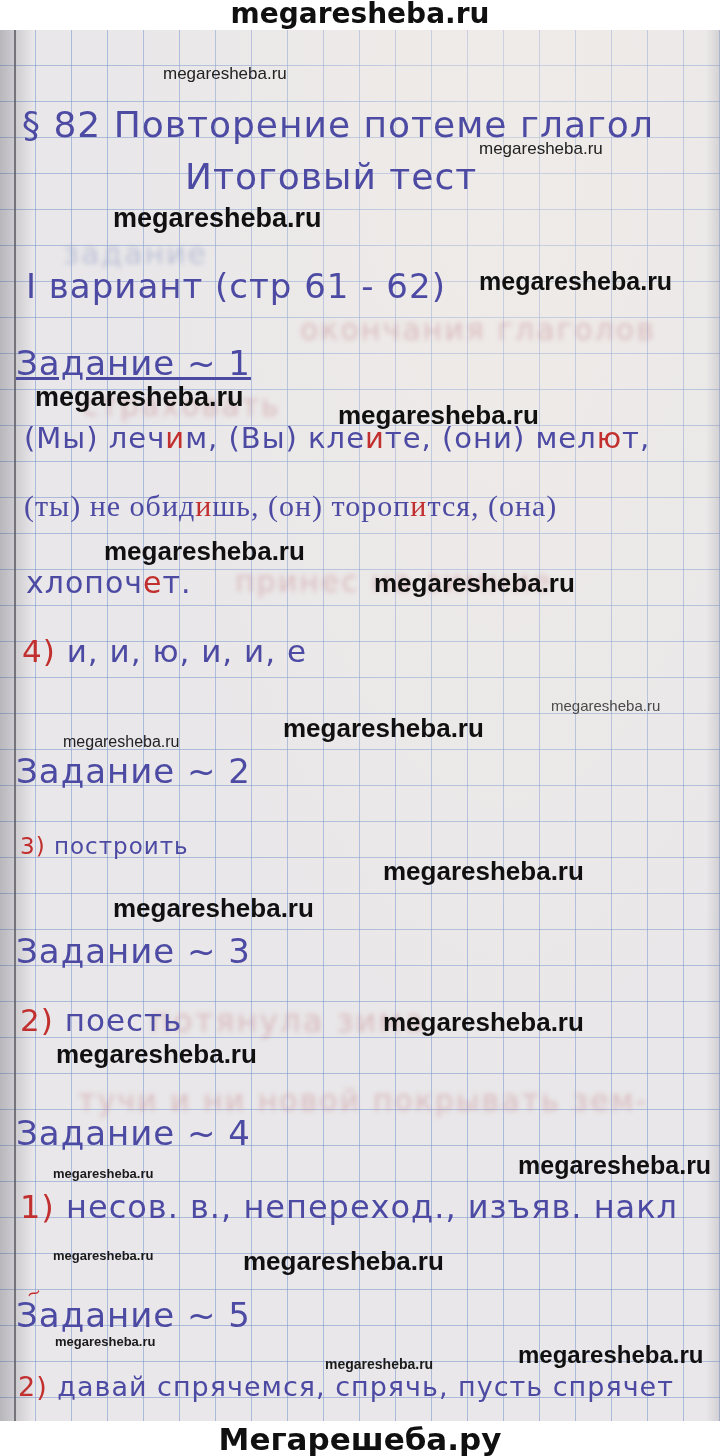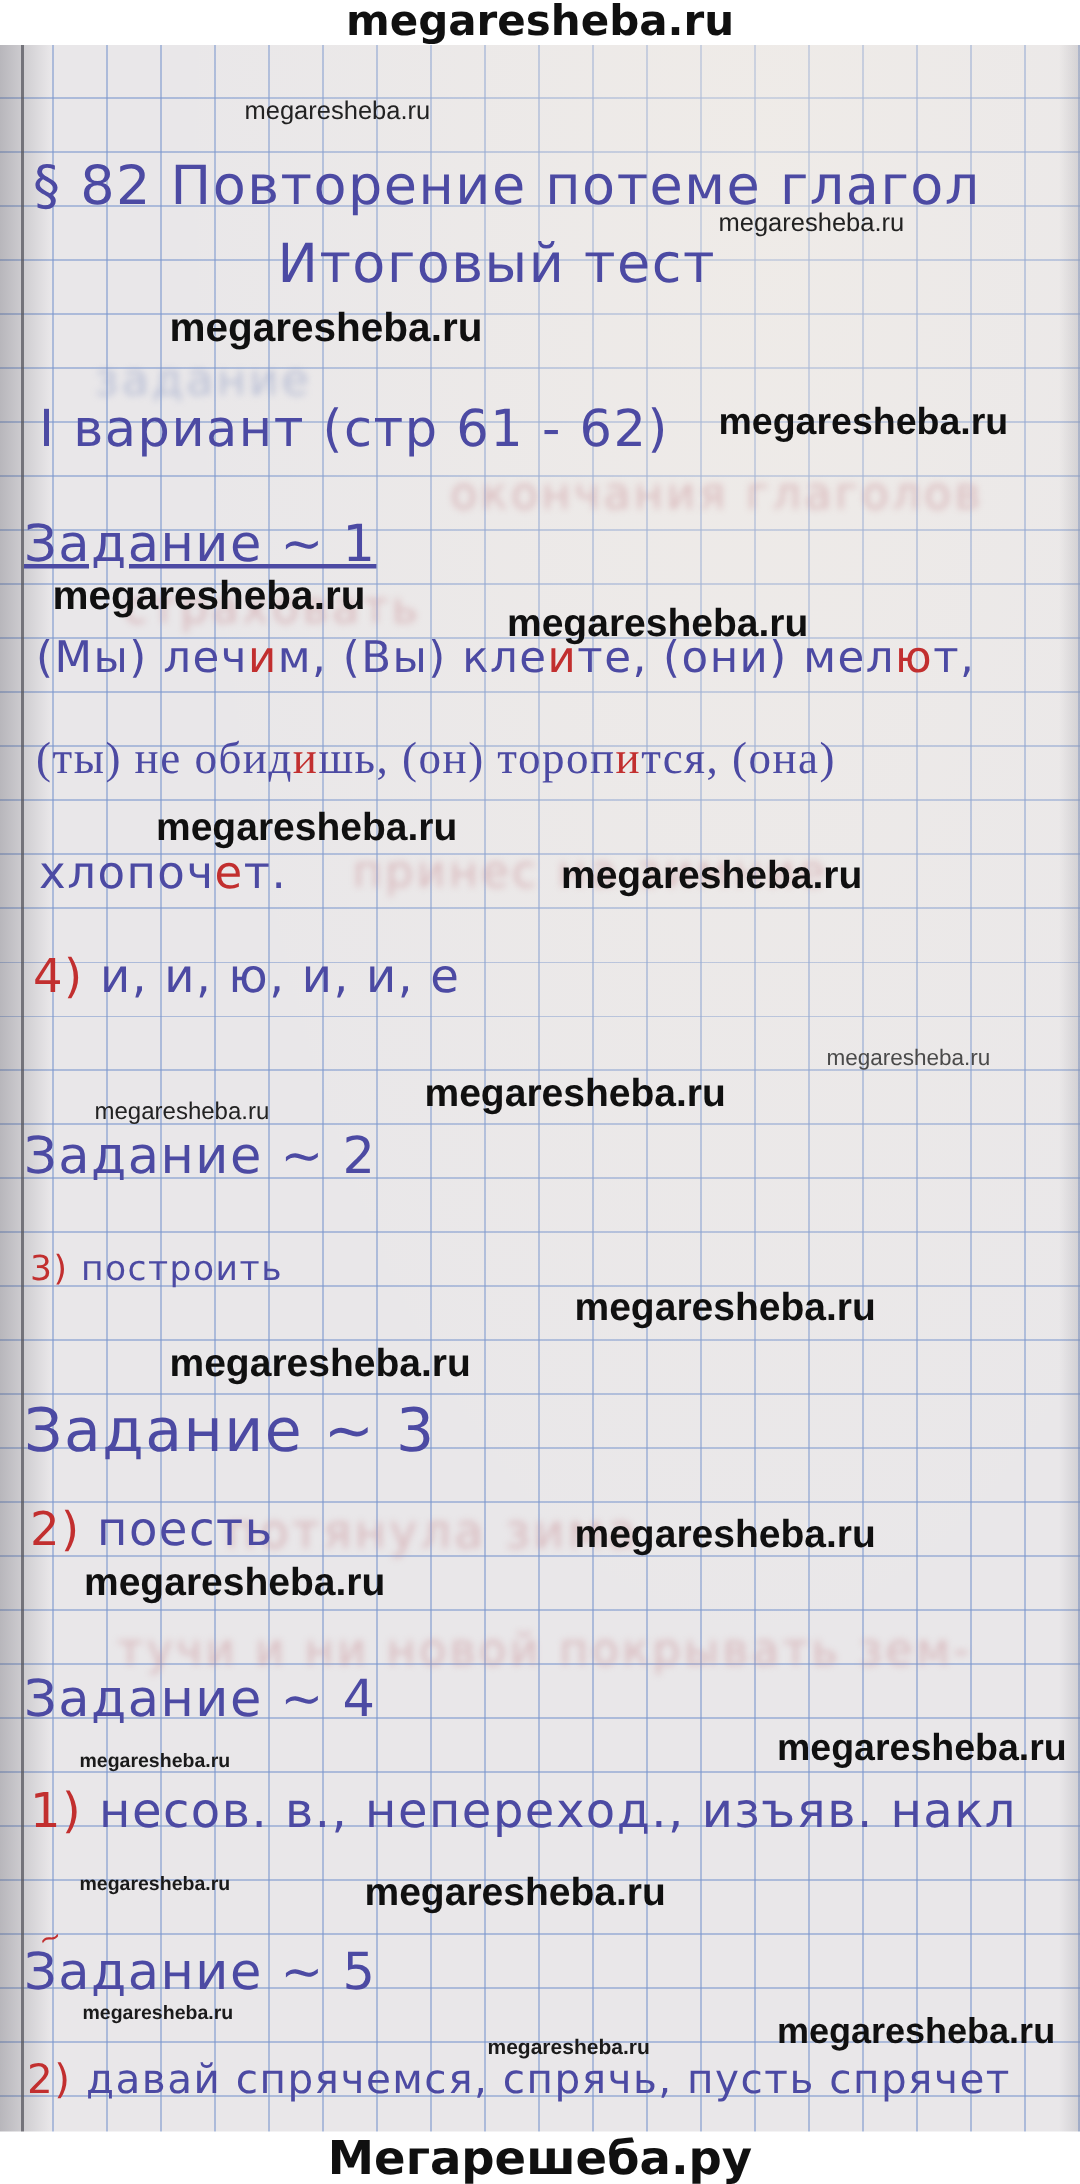--- a/index.html
+++ b/index.html
@@ -87,21 +87,21 @@
 
 <div class="hand" style="left:16px;top:343px;font-size:34px;text-decoration:underline;">Задание ~ 1</div>
 <div class="hand" style="left:24px;top:421px;font-size:29px;"><span>(Мы) леч</span><span class="red">и</span><span>м, (Вы) кле</span><span class="red">и</span><span>те, (они) мел</span><span class="red">ю</span><span>т,</span></div>
 <div class="hand" style="left:24px;top:489px;font-size:30px;font-family:Liberation Serif, serif;"><span>(ты) не обид</span><span class="red">и</span><span>шь, (он) тороп</span><span class="red">и</span><span>тся, (она)</span></div>
 <div class="hand" style="left:26px;top:565px;font-size:30px;"><span>хлопоч</span><span class="red">е</span><span>т.</span></div>
 <div class="hand" style="left:22px;top:633px;font-size:31px;"><span class="red">4)</span><span> и, и, ю, и, и, е</span></div>
 
 <div class="hand" style="left:16px;top:751px;font-size:34px;text-align:center;">Задание ~ 2</div>
 <div class="hand" style="left:20px;top:821px;font-size:23px;margin-top:12px;"><span class="red">3)</span><span> построить</span></div>
 
-<div class="hand" style="left:16px;top:931px;font-size:40px;">Задание ~ 3</div>
+<div class="hand" style="left:16px;top:931px;font-size:34px;">Задание ~ 3</div>
 <div class="hand" style="left:20px;top:1002px;font-size:31px;"><span class="red">2)</span><span> поесть</span></div>
 
 <div class="hand" style="left:16px;top:1113px;font-size:34px;">Задание ~ 4</div>
 <div class="hand" style="left:20px;top:1188px;font-size:32px;"><span class="red">1)</span><span> несов. в., непереход., изъяв. накл</span></div>
 
 <div class="squiggle" style="left:26px;top:1282px;font-size:18px;">~</div>
 <div class="hand" style="left:16px;top:1295px;font-size:34px;">Задание ~ 5</div>
 <div class="hand" style="left:18px;top:1371px;font-size:27px;"><span class="red">2)</span><span> давай спрячемся, спрячь, пусть спрячет</span></div>
 
 <span class="wm small" style="left:163px;top:64px;font-size:17px;">megaresheba.ru</span>

